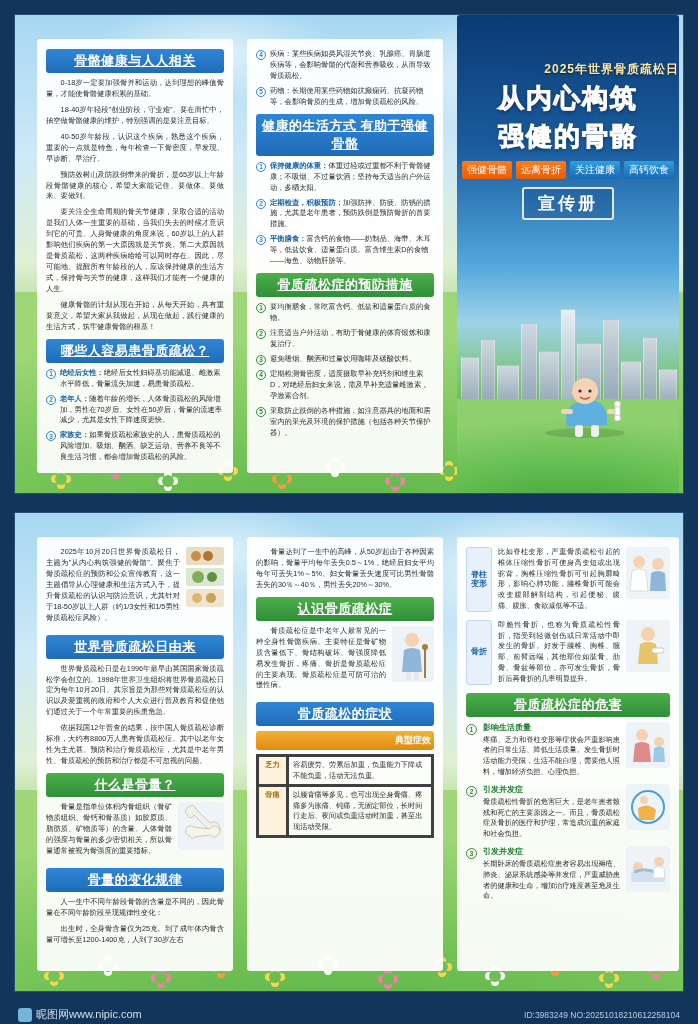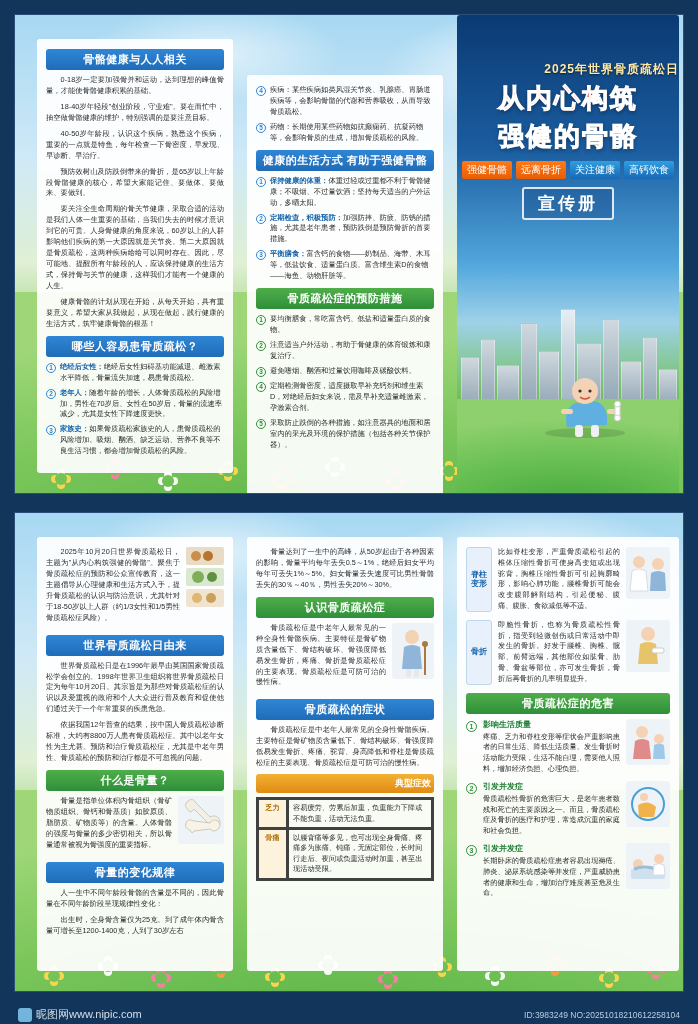--- a/index.html
+++ b/index.html
@@ -37,33 +37,34 @@
   .panel {
     position: absolute;
     top: 24px;
     height: 434px;
     background: rgba(255,255,255,0.93);
     border-radius: 3px;
     padding: 10px 9px;
     overflow: hidden;
   }
   .panel.p1 { left: 22px;  width: 196px; }
-  .panel.p2 { left: 232px; width: 196px; margin-top: 36px; }
+  .panel.p2 { left: 232px; width: 196px; }
   .panel.cover { left: 442px; width: 222px; background: transparent; padding:0; top:0; height:480px; }
 
   .sec-title {
     background: linear-gradient(#2f86d6,#1f6cb8);
     color: #fff;
-    font-size: 11px;
+    font-size: 13px;
     font-weight: bold;
     text-align: center;
     padding: 3px 4px;
     border-radius: 3px;
     margin: 6px 0 5px;
     letter-spacing: .5px;
+    text-decoration: underline;
   }
   .sec-title.green { background: linear-gradient(#4fae4a,#2e8f39); }
   .sec-title.first { margin-top: 0; }
   p.body {
     font-size: 7.3px;
     line-height: 1.5;
     color: #2b2b2b;
     margin: 0 0 5px;
     text-align: justify;
     text-indent: 2em;
@@ -349,21 +350,20 @@
         <path d="M13 12 q7-9 14 0 q-4-5-7-5 q-4 0-7 5Z" fill="#d8d8d8"></path>
         <path d="M12 24 q8-4 16 0 l2 22 h-20Z" fill="#8fb6d8"></path>
         <rect x="14" y="46" width="5" height="8" fill="#e8e8e8"></rect>
         <rect x="22" y="46" width="5" height="8" fill="#e8e8e8"></rect>
         <rect x="32" y="22" width="2" height="30" fill="#a9793f"></rect>
         <circle cx="33" cy="21" r="3" fill="#a9793f"></circle>
       </svg>
     </div>
 
     <div class="sec-title">骨质疏松的症状</div>
-    <p class="body">骨质疏松症是中老年人最常见的全身性骨骼疾病。主要特征是骨矿物质含量低下、骨结构破坏、骨强度降低易发生骨折、疼痛、驼背、身高降低和脊柱是骨质疏松症的主要表现。骨质疏松症是可防可治的慢性病。</p>
 
     <div class="tbl-title">典型症效</div>
     <table class="tbl">
       <tbody>
           <tr>
         <td class="hd">乏力</td>
         <td>容易疲劳、劳累后加重，负重能力下降或不能负重，活动无法负重。</td>
       </tr>
       <tr>
         <td class="hd">骨痛</td>

